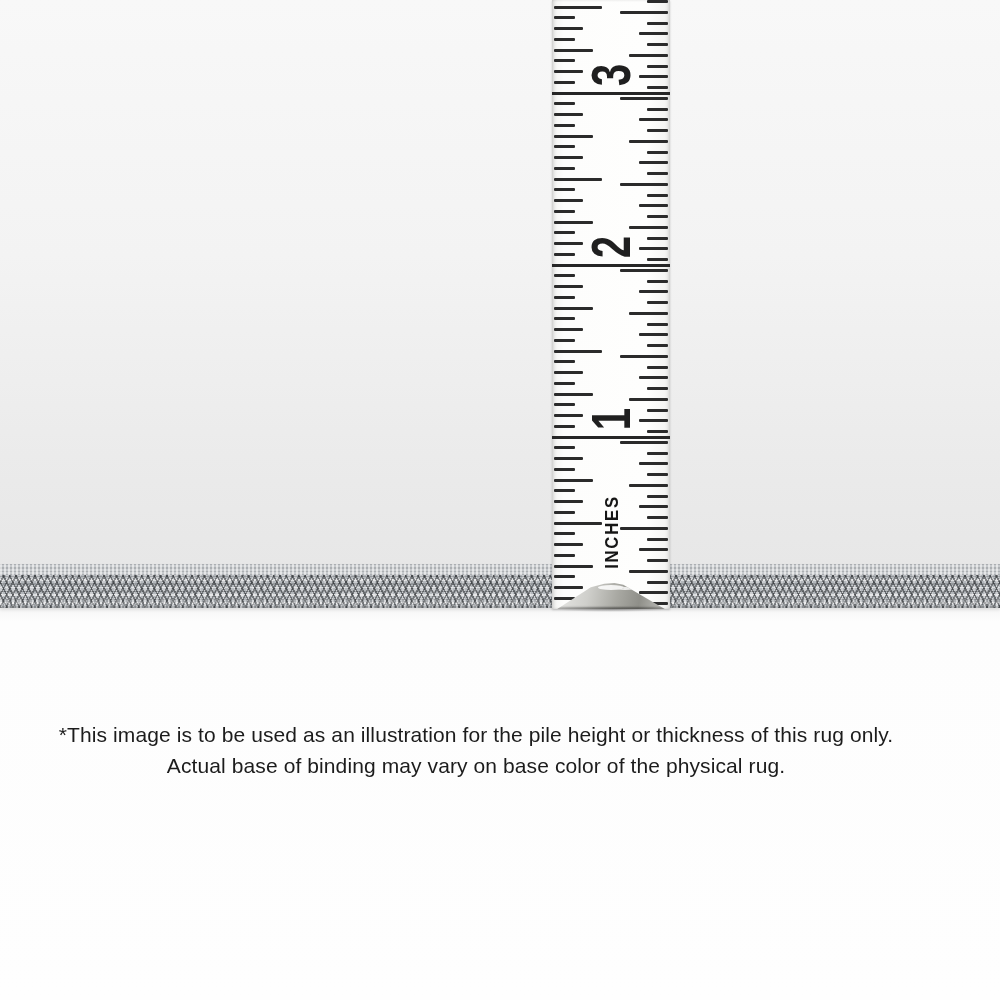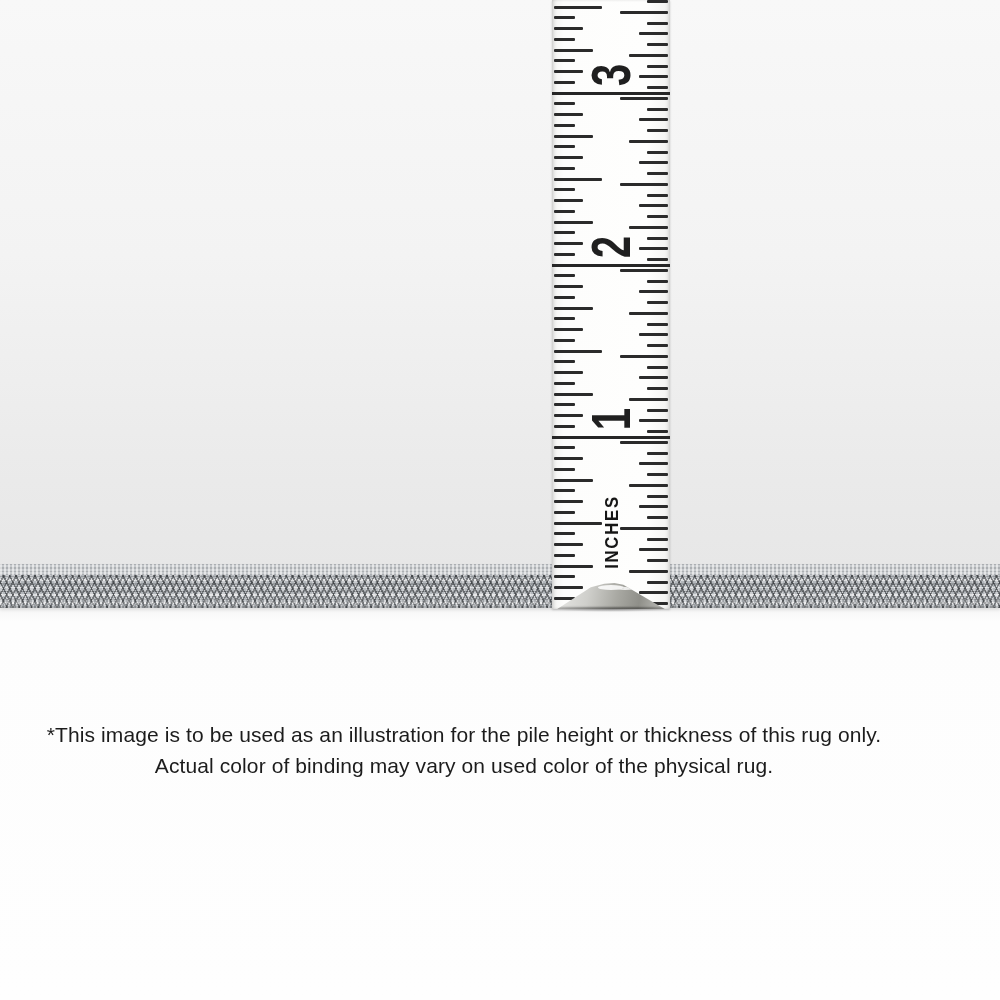--- a/index.html
+++ b/index.html
@@ -71,21 +71,21 @@
   .metal-tip::after{ 
     content:"";position:absolute;left:38%;top:8%;width:26px;height:5px;border-radius:50%;
     background:rgba(255,255,255,.85);box-shadow:14px 1px 0 -1px rgba(255,255,255,.8);
   }
   .tip-shadow{
     position:absolute;left:50%;bottom:-3px;width:120px;height:6px;transform:translateX(-50%);
     background:radial-gradient(ellipse at center, rgba(0,0,0,.28) 0%, rgba(0,0,0,0) 70%);
   }
   
   .caption{
-    position:absolute;left:4px;top:719px;width:920px;text-align:center;z-index:1;
+    position:absolute;left:16px;top:719px;width:920px;text-align:center;z-index:1;
     color:#1c1c1c;font-size:21px;line-height:31px;font-family:"Liberation Sans",sans-serif;
     letter-spacing:.1px;
   }
 </style>
 </head>
 <body>
 
 <div class="scene">
 
   <div class="bg-upper"></div>
@@ -212,16 +212,16 @@
         <div class="inch-line" style="top: 91.5px;"></div>
         <div class="inch-label" style="top: 75px;">3</div>
       </div>
     <div class="unit-label">INCHES</div>
     <div class="metal-tip"></div>
     <div class="tip-shadow"></div>
   </div>
 
   <div class="caption">
     <div>*This image is to be used as an illustration for the pile height or thickness of this rug only.</div>
-    <div>Actual color of binding may vary on used color of the physical rug.</div>
+    <div>Actual base of binding may vary on base color of the physical rug.</div>
   </div>
 
 </div>
 
 </body></html>

